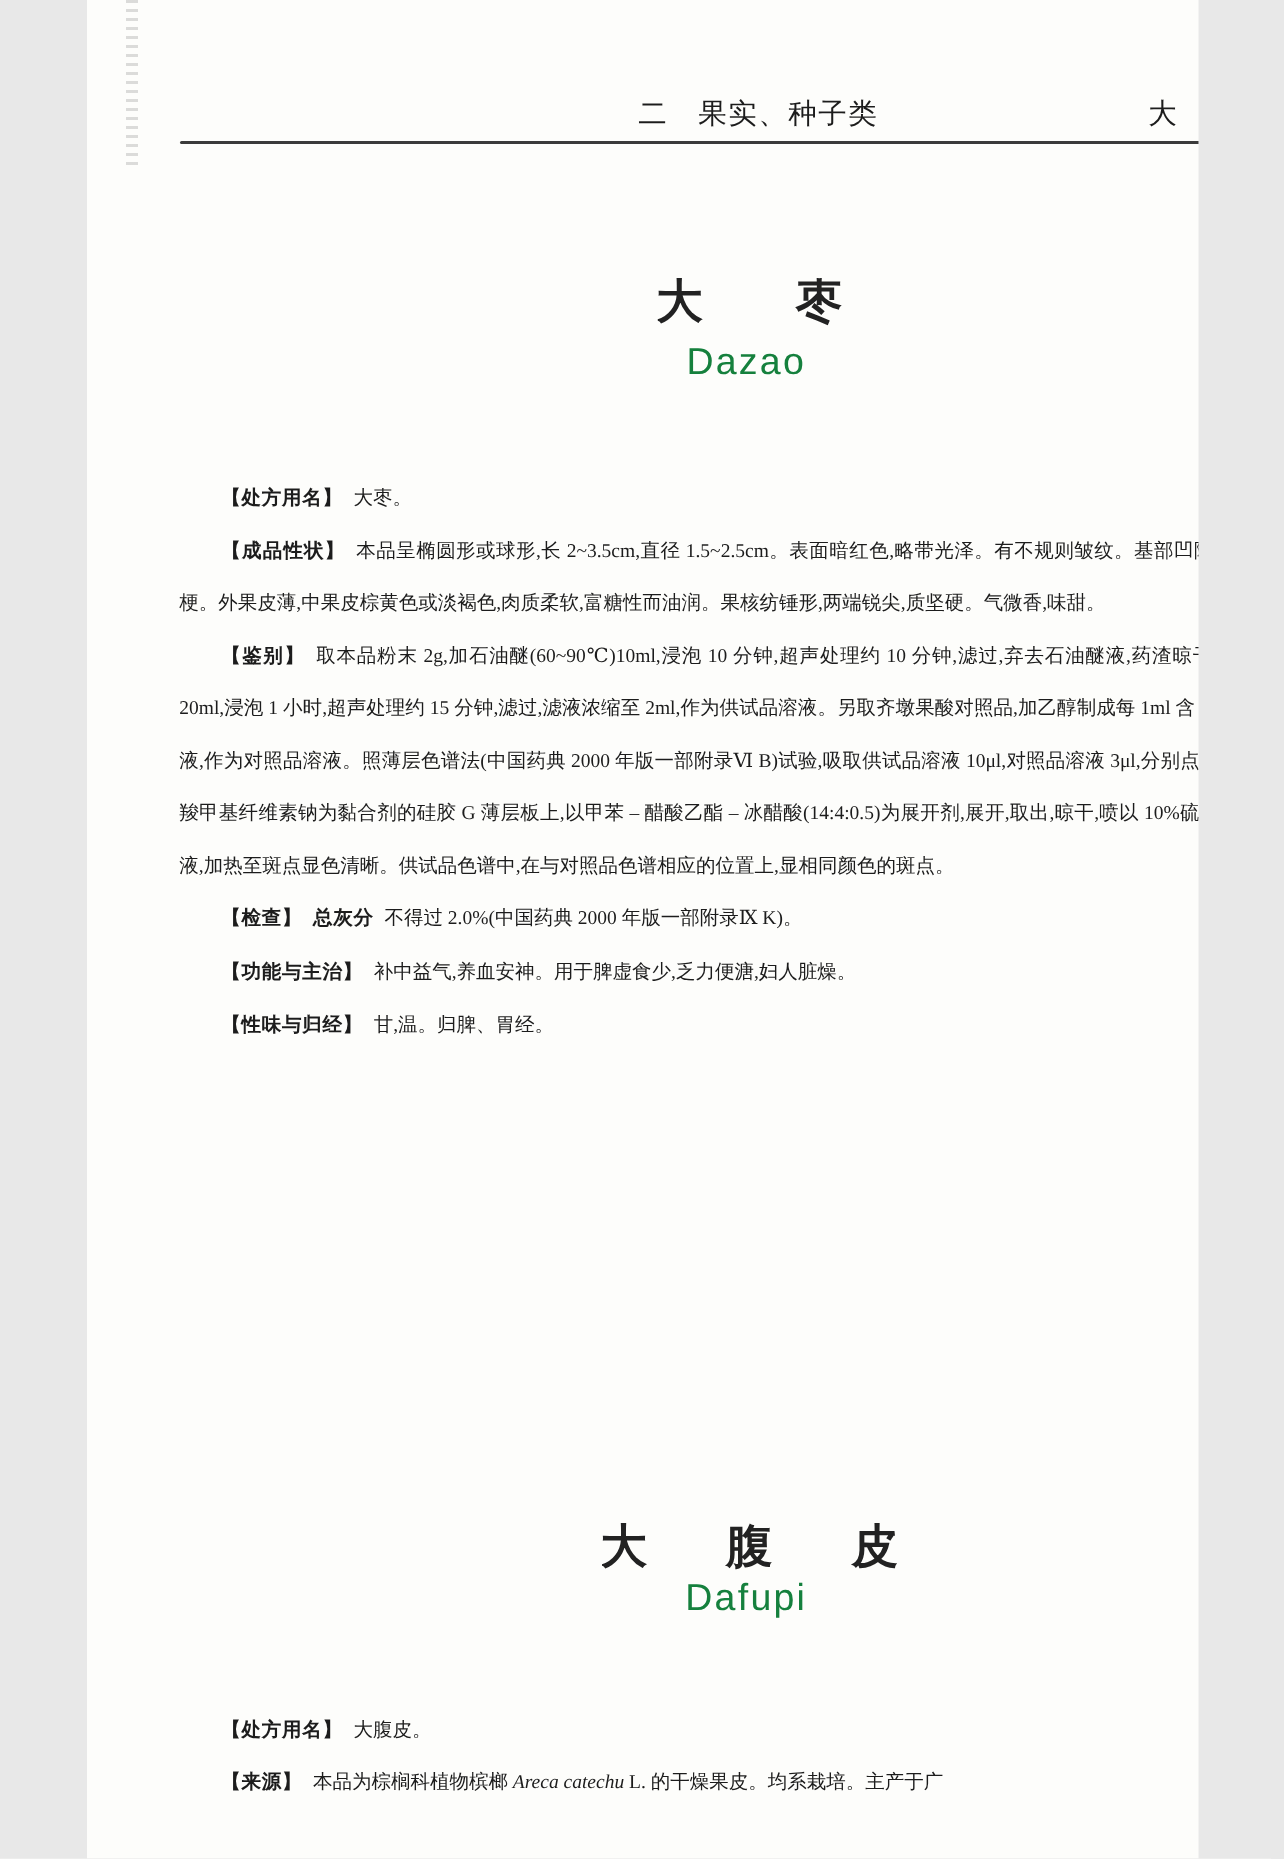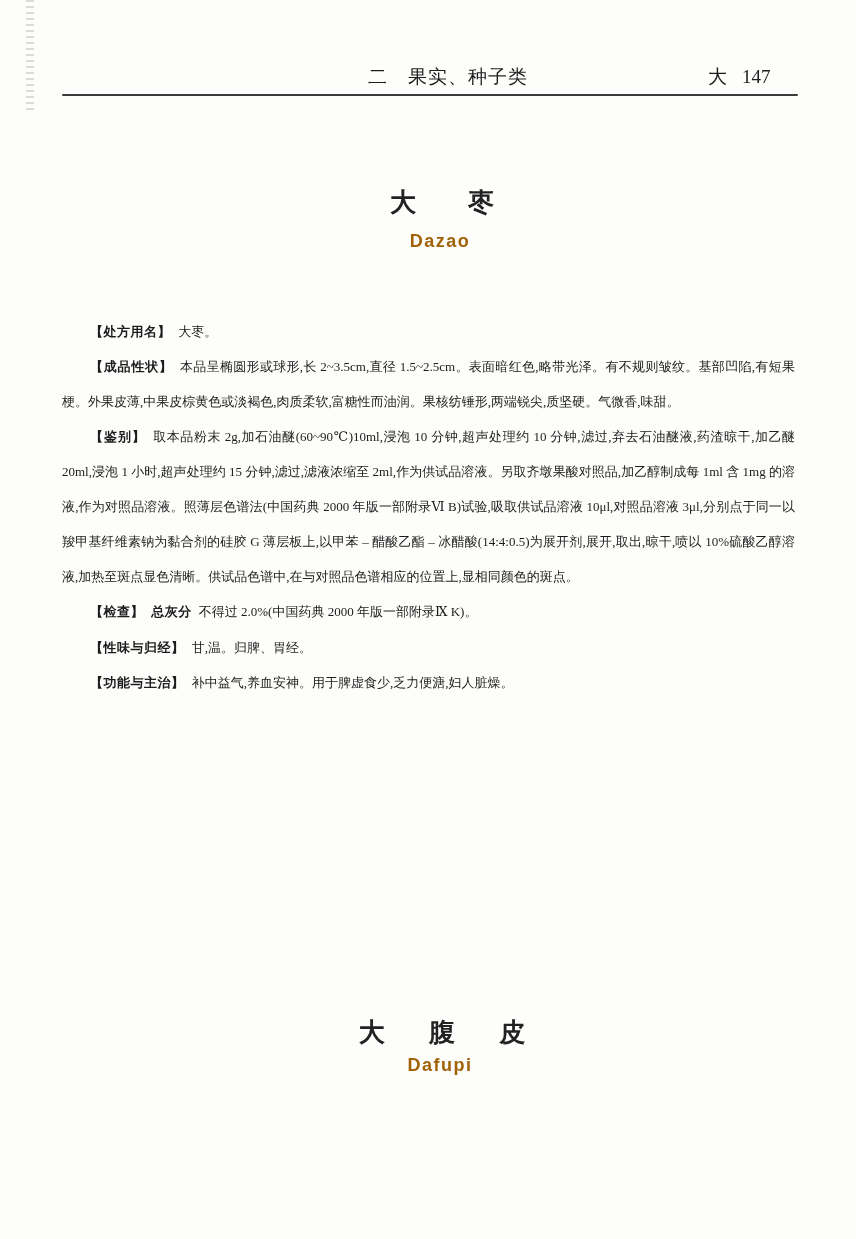--- a/index.html
+++ b/index.html
@@ -1,17 +1,17 @@
 <!DOCTYPE html>
 <html><head>
 <meta charset="utf-8">
 <style>
   html,body{margin:0;padding:0;background:#e8e8e8;}
   .page{
-    position:relative;width:856px;height:1239px;margin:0 auto;
+    position:relative;width:741px;height:1239px;margin:0 auto;
     background:#fdfdfb;color:#1c1c1c;overflow:hidden;
     font-family:"Liberation Serif","DejaVu Serif",serif;
   }
   
   .chapter{
     position:absolute;left:368px;top:66px;
     font-size:19px;line-height:22px;letter-spacing:1px;white-space:nowrap;
   }
   .pageinfo{
     position:absolute;left:708px;top:66px;display:flex;gap:15px;
@@ -25,28 +25,28 @@
     position:absolute;left:26px;top:0;width:8px;height:112px;opacity:.35;
     background:repeating-linear-gradient(to bottom,rgba(60,60,60,.5) 0 2px,transparent 2px 6px);
   }
   
   .title-row{
     position:absolute;left:14px;width:856px;text-align:center;margin:0;
   }
   .title-cn{
     display:inline-block;
     font-family:Liberation Sans, sans-serif;
-    font-weight:700;font-size:26px;line-height:31px;color:#222;
+    font-weight:700;font-size:31px;line-height:31px;color:#222;
   }
   .ls-wide{letter-spacing:2em;margin-right:-2em;}
   .ls-med{letter-spacing:1.7em;margin-right:-1.7em;}
   .pinyin-row{position:absolute;left:12px;width:856px;text-align:center;margin:0;}
   .pinyin{
     font-family:"Liberation Sans","DejaVu Sans",sans-serif;
-    font-size:18px;line-height:28px;letter-spacing:1.5px;color:#a16207;font-weight:bold;
+    font-size:25px;line-height:28px;letter-spacing:1.5px;color:#15803d;
   }
   
   .sections{position:absolute;left:62px;width:733px;}
   .para{
     margin:0;text-indent:28px;
     font-size:13px;line-height:35px;
     text-align:justify;text-justify:inter-character;text-align-last:left;
   }
   .sec-label{
     font-family:"Liberation Sans","DejaVu Sans",sans-serif;
@@ -78,29 +78,31 @@
       <span class="title-cn ls-wide">大枣</span>
     </h1>
     <div class="pinyin-row" style="top:227px">
       <span class="pinyin">Dazao</span>
     </div>
     <div class="sections" style="top:314px">
         <p class="para"><span class="sec-label">【处方用名】</span><span class="run-n">大枣。</span></p>
         <p class="para"><span class="sec-label">【成品性状】</span><span class="run-n">本品呈椭圆形或球形,长 2~3.5cm,直径 1.5~2.5cm。表面暗红色,略带光泽。有不规则皱纹。基部凹陷,有短果梗。外果皮薄,中果皮棕黄色或淡褐色,肉质柔软,富糖性而油润。果核纺锤形,两端锐尖,质坚硬。气微香,味甜。</span></p>
         <p class="para"><span class="sec-label">【鉴别】</span><span class="run-n">取本品粉末 2g,加石油醚(60~90℃)10ml,浸泡 10 分钟,超声处理约 10 分钟,滤过,弃去石油醚液,药渣晾干,加乙醚 20ml,浸泡 1 小时,超声处理约 15 分钟,滤过,滤液浓缩至 2ml,作为供试品溶液。另取齐墩果酸对照品,加乙醇制成每 1ml 含 1mg 的溶液,作为对照品溶液。照薄层色谱法(中国药典 2000 年版一部附录Ⅵ B)试验,吸取供试品溶液 10μl,对照品溶液 3μl,分别点于同一以羧甲基纤维素钠为黏合剂的硅胶 G 薄层板上,以甲苯 – 醋酸乙酯 – 冰醋酸(14:4:0.5)为展开剂,展开,取出,晾干,喷以 10%硫酸乙醇溶液,加热至斑点显色清晰。供试品色谱中,在与对照品色谱相应的位置上,显相同颜色的斑点。</span></p>
         <p class="para"><span class="sec-label">【检查】</span><span class="run-b">总灰分</span><span class="run-n">不得过 2.0%(中国药典 2000 年版一部附录Ⅸ K)。</span></p>
+        <p class="para"><span class="sec-label">【功能与主治】</span><span class="run-n">补中益气,养血安神。用于脾虚食少,乏力便溏,妇人脏燥。</span></p>
         <p class="para"><span class="sec-label">【性味与归经】</span><span class="run-n">甘,温。归脾、胃经。</span></p>
-        <p class="para"><span class="sec-label">【功能与主治】</span><span class="run-n">补中益气,养血安神。用于脾虚食少,乏力便溏,妇人脏燥。</span></p>
       </div>
   </section>
 
   <section>
     <h1 class="title-row" style="top:1012px">
       <span class="title-cn ls-med">大腹皮</span>
     </h1>
     <div class="pinyin-row" style="top:1051px">
       <span class="pinyin">Dafupi</span>
     </div>
     <div class="sections" style="top:1135px">
+        <p class="para"><span class="sec-label">【处方用名】</span><span class="run-n">大腹皮。</span></p>
+        <p class="para"><span class="sec-label">【来源】</span><span class="run-n">本品为棕榈科植物槟榔 </span><span class="run-i">Areca catechu</span><span class="run-n"> L. 的干燥果皮。均系栽培。主产于广</span></p>
       </div>
   </section>
 
 </div>
 
 </body></html>

